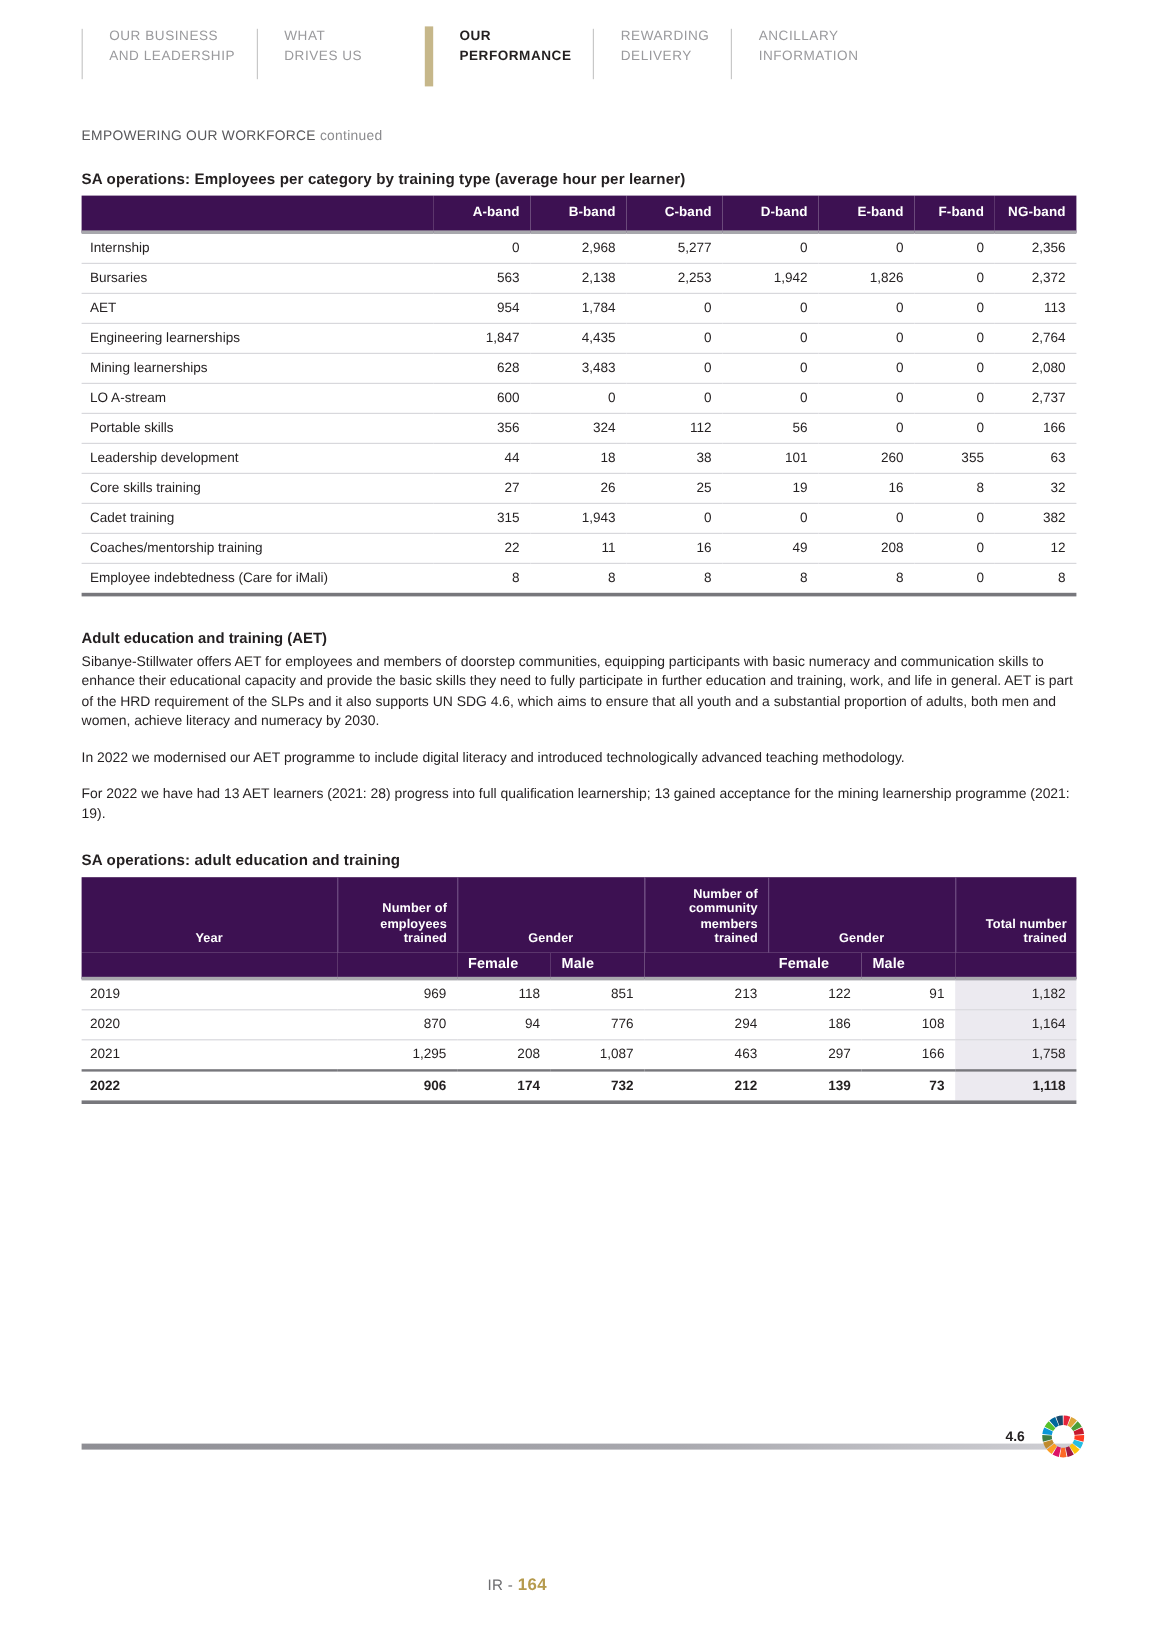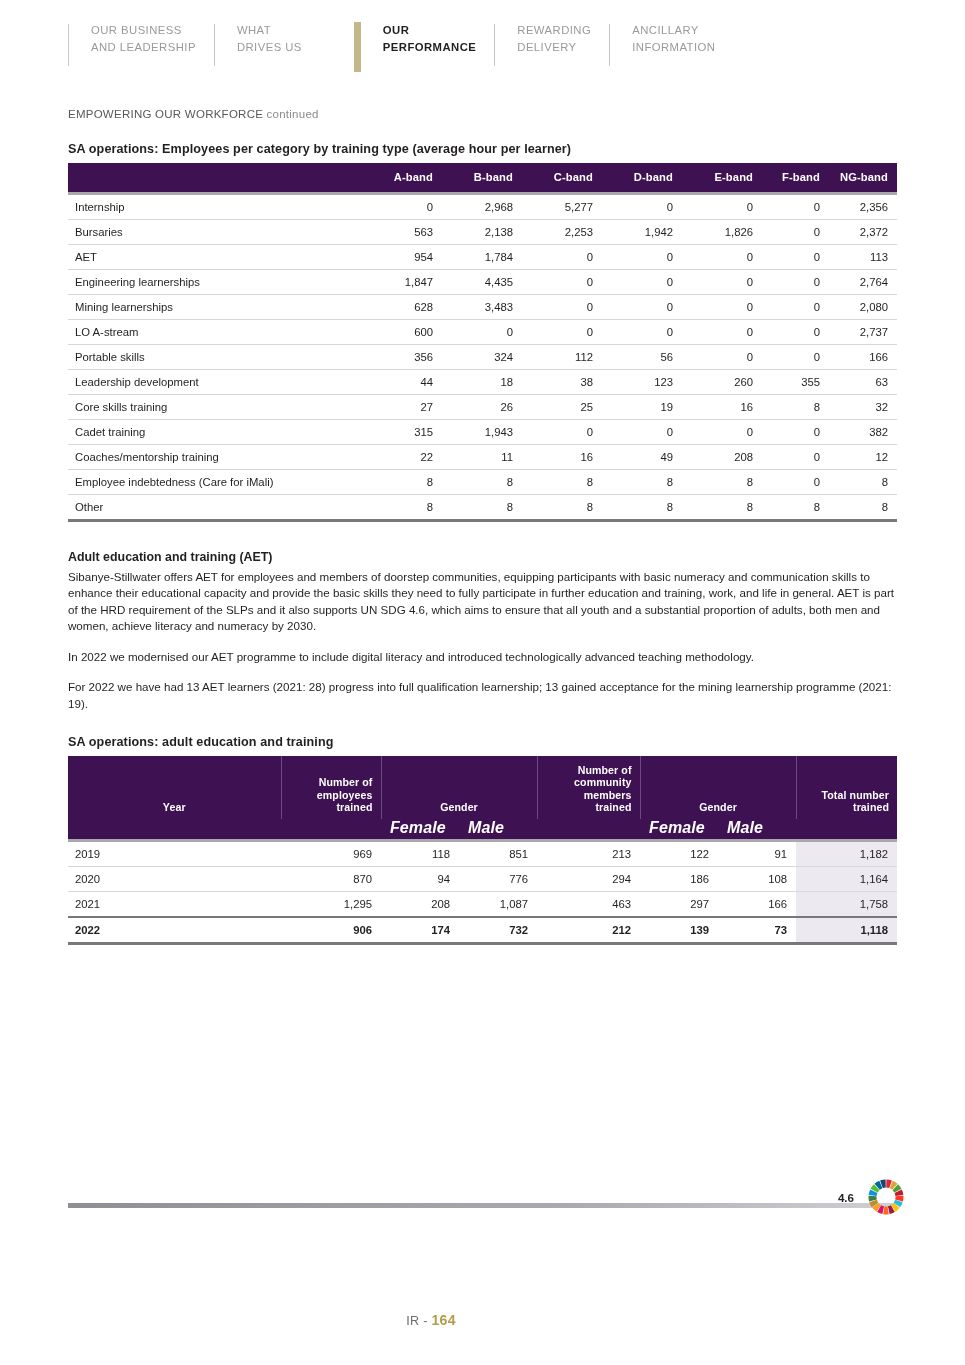--- a/index.html
+++ b/index.html
@@ -148,26 +148,25 @@
     padding: 4px 8px 5px 8px;
     vertical-align: bottom;
     border-left: 1px solid #6d4a80;
   }
   .t2 thead th.first { border-left: none; text-align: center; }
   .t2 thead th.numhead { text-align: right; }
   .t2 thead th.ctr { text-align: center; }
   .t2 thead tr.row1 th { height: 63px; }
   .t2 thead tr.row2 th {
     height: 22px;
-    font-size: 16px;
+    font-size: 12px;
     vertical-align: middle;
     border-left: none;
     padding-top: 2px;
     padding-bottom: 3px;
-    font-style: italic;
   }
   .t2 thead tr.row2 { border-bottom: 3px solid #a8a8ad; }
   .t2 thead tr.row2 th.sub { text-align: left; padding-left: 9px; }
   .t2 tbody td {
     font-size: 11.3px;
     padding: 6px 9px;
     text-align: right;
     border-bottom: 1px solid #d8d8dc;
     height: 23px;
     color: #231f20;
@@ -350,21 +349,21 @@
           <td>56</td>
           <td>0</td>
           <td>0</td>
           <td>166</td>
         </tr>
         <tr>
           <td class="lbl">Leadership development</td>
           <td>44</td>
           <td>18</td>
           <td>38</td>
-          <td>123</td>
+          <td>101</td>
           <td>260</td>
           <td>355</td>
           <td>63</td>
         </tr>
         <tr>
           <td class="lbl">Core skills training</td>
           <td>27</td>
           <td>26</td>
           <td>25</td>
           <td>19</td>
@@ -393,30 +392,20 @@
           <td>12</td>
         </tr>
         <tr>
           <td class="lbl">Employee indebtedness (Care for iMali)</td>
           <td>8</td>
           <td>8</td>
           <td>8</td>
           <td>8</td>
           <td>8</td>
           <td>0</td>
-          <td>8</td>
-        </tr>
-        <tr>
-          <td class="lbl">Other</td>
-          <td>8</td>
-          <td>8</td>
-          <td>8</td>
-          <td>8</td>
-          <td>8</td>
-          <td>8</td>
           <td>8</td>
         </tr>
       </tbody>
   </table>
   <div class="t1-foot"></div>
 
   <div class="sub-head">Adult education and training (AET)</div>
   <p class="body">Sibanye-Stillwater offers AET for employees and members of doorstep communities, equipping participants with basic numeracy and communication skills to enhance their educational capacity and provide the basic skills they need to fully participate in further education and training, work, and life in general. AET is part of the HRD requirement of the SLPs and it also supports UN SDG 4.6, which aims to ensure that all youth and a substantial proportion of adults, both men and women, achieve literacy and numeracy by 2030.</p>
   <p class="body">In 2022 we modernised our AET programme to include digital literacy and introduced technologically advanced teaching methodology.</p>
   <p class="body">For 2022 we have had 13 AET learners (2021: 28) progress into full qualification learnership; 13 gained acceptance for the mining learnership programme (2021: 19).</p>

